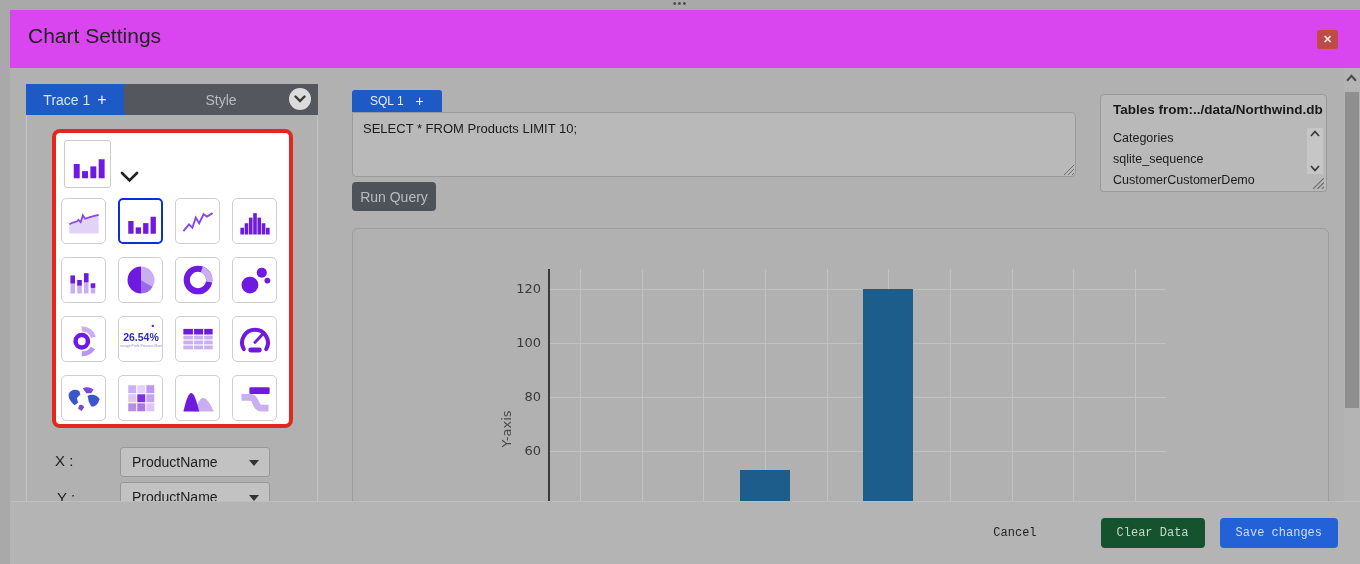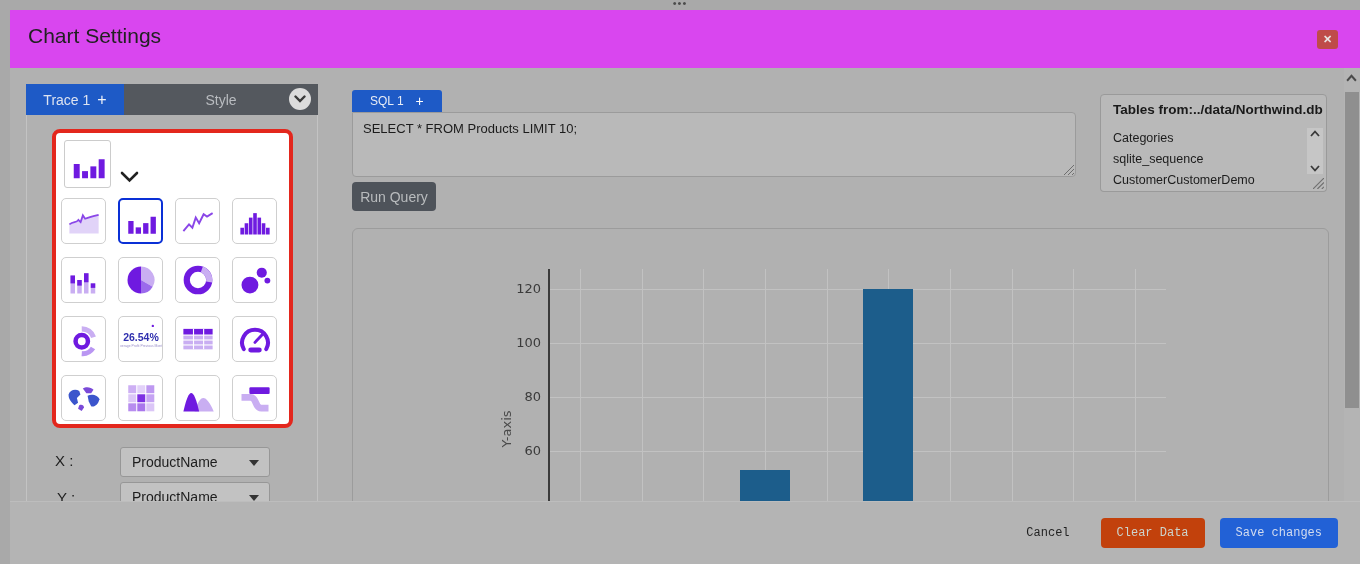--- a/index.html
+++ b/index.html
@@ -16,21 +16,21 @@
   .modal { position:absolute; left:10px; top:10px; width:1350px; height:554px; }
   .modal-header { position:absolute; left:0; top:0; width:100%; height:58px; background:#d946ef; }
   .modal-title { position:absolute; left:18px; top:14px; font-size:21px; color:#212121; }
   .close-btn { position:absolute; right:22px; top:20px; width:21px; height:19px; background:#bf4b49; border-radius:3px; color:#e8e4e4; font-size:11px; font-weight:bold; text-align:center; line-height:19px; cursor:pointer; }
 
   .modal-body { position:absolute; left:0; top:58px; width:100%; height:433px; background:#b1b1b1; overflow:hidden; }
   .modal-footer { position:absolute; left:0; bottom:0; width:100%; height:63px; background:#b4b4b4; border-top:1px solid #bdbdbd; display:flex; align-items:center; justify-content:flex-end; padding-right:22px; gap:15px; }
 
   .btn { border:none; border-radius:4px; font-size:12px; padding:8px 16px; cursor:pointer; font-family:Liberation Mono, monospace; }
   .btn-cancel { background:transparent; color:#1f1f1f; margin-right:10px; padding:8px 6px; }
-  .btn-clear { background:#c2410c; color:#ccd4cd; }
+  .btn-clear { background:#14532d; color:#ccd4cd;margin-left:33px; }
   .btn-save { background:#2261d6; color:#d3dcef;padding-left:16px; }
 
   
   .panel-edge { position:absolute; left:16px; top:16px; width:292px; height:417px; border-left:1px solid #c3c3c3; border-right:1px solid #c3c3c3; }
   .tabbar { position:absolute; left:16px; top:16px; width:292px; height:31px; display:flex; }
   .tab-trace { width:98px; background:#1e5ac6; color:#dde3f0; font-size:14px; display:flex; align-items:center; justify-content:center; gap:7px; cursor:pointer; }
   .tab-trace .plus { font-size:16px; color:#f0f3f8; }
   .tab-style { flex:1; background:#54585e; color:#b9bcc0; font-size:14px; display:flex; align-items:center; justify-content:center; position:relative; cursor:pointer; }
   .chev-circle { position:absolute; right:7px; top:4px; width:22px; height:22px; border-radius:50%; background:#dcdcdc; display:flex; align-items:center; justify-content:center; }
 

